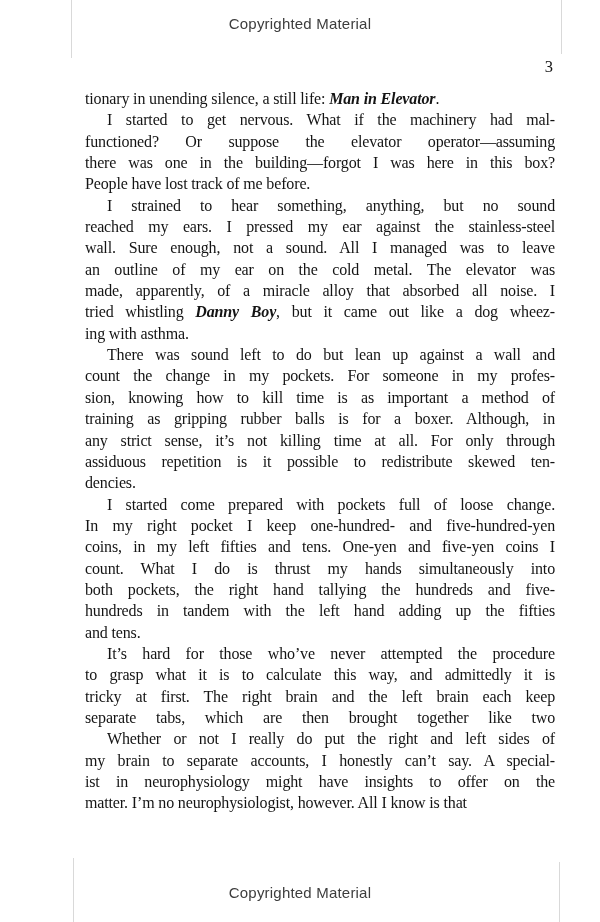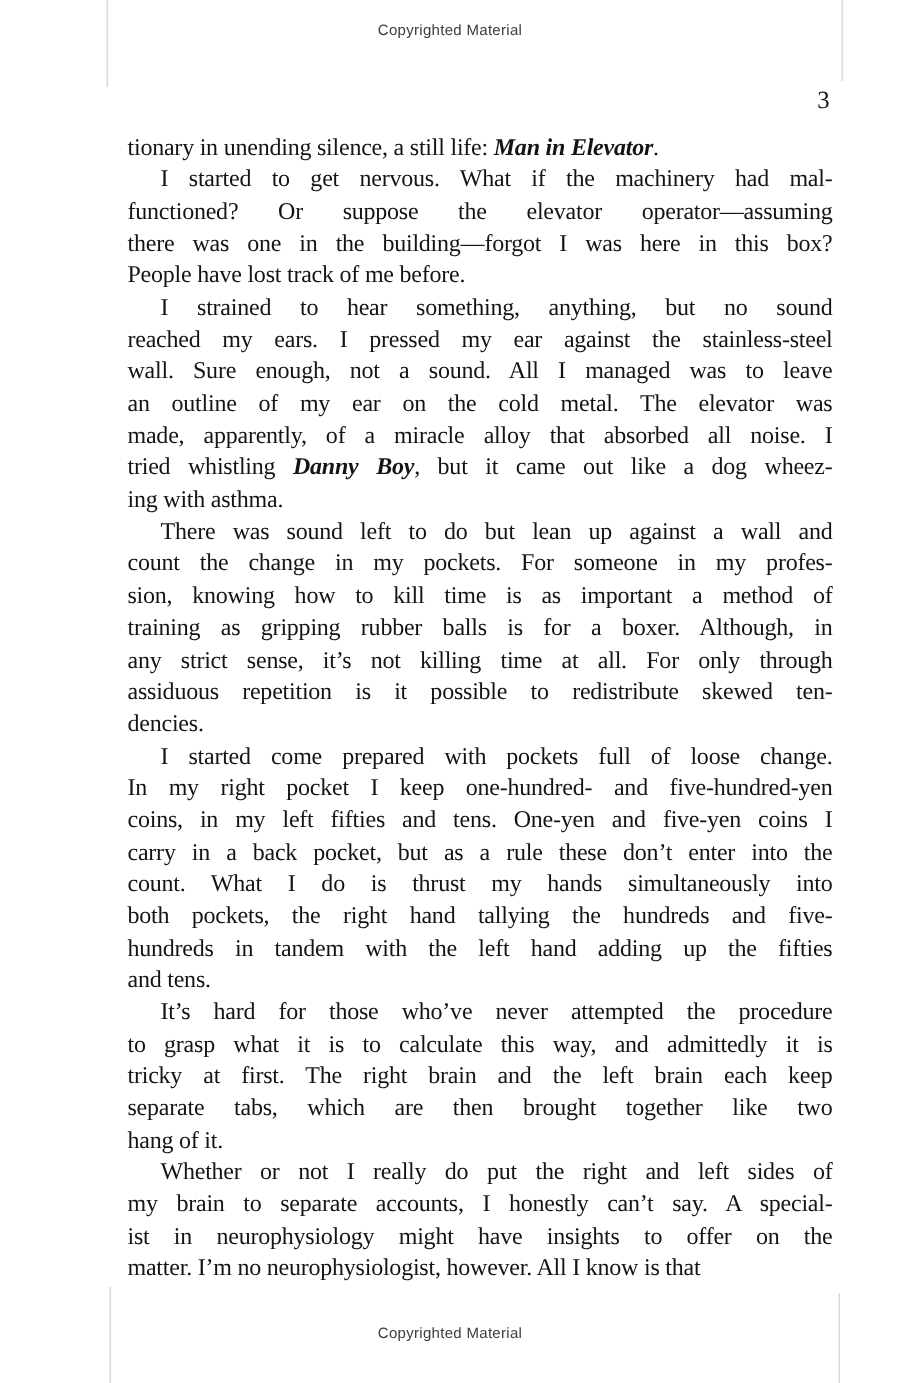--- a/index.html
+++ b/index.html
@@ -14,21 +14,21 @@
     background: #ffffff;
     overflow: hidden;
     color: #1a1a1a;
   }
   .copyright {
     position: absolute;
     left: 0;
     right: 0;
     text-align: center;
     font-family: "Liberation Sans", "DejaVu Sans", sans-serif;
-    font-size: 10px;
+    font-size: 15px;
     letter-spacing: 0.2px;
     color: #3d3d3d;
   }
   .copyright.top { top: 15px; }
   .copyright.bottom { top: 884px; }
   .page-number {
     position: absolute;
     top: 57px;
     right: 47px;
     font-family: "Liberation Serif", "DejaVu Serif", serif;
@@ -94,30 +94,28 @@
       <div class="line indent"><span>There was sound left to do but lean up against a wall and</span></div>
       <div class="line"><span>count the change in my pockets. For someone in my profes-</span></div>
       <div class="line"><span>sion, knowing how to kill time is as important a method of</span></div>
       <div class="line"><span>training as gripping rubber balls is for a boxer. Although, in</span></div>
       <div class="line"><span>any strict sense, it’s not killing time at all. For only through</span></div>
       <div class="line"><span>assiduous repetition is it possible to redistribute skewed ten-</span></div>
       <div class="line last"><span>dencies.</span></div>
       <div class="line indent"><span>I started come prepared with pockets full of loose change.</span></div>
       <div class="line"><span>In my right pocket I keep one-hundred- and five-hundred-yen</span></div>
       <div class="line"><span>coins, in my left fifties and tens. One-yen and five-yen coins I</span></div>
-      <div class="line"><span>carry in a back pocket, but as a rule these don’t enter into the</span></div>
       <div class="line"><span>count. What I do is thrust my hands simultaneously into</span></div>
       <div class="line"><span>both pockets, the right hand tallying the hundreds and five-</span></div>
       <div class="line"><span>hundreds in tandem with the left hand adding up the fifties</span></div>
       <div class="line last"><span>and tens.</span></div>
       <div class="line indent"><span>It’s hard for those who’ve never attempted the procedure</span></div>
       <div class="line"><span>to grasp what it is to calculate this way, and admittedly it is</span></div>
       <div class="line"><span>tricky at first. The right brain and the left brain each keep</span></div>
       <div class="line"><span>separate tabs, which are then brought together like two</span></div>
-      <div class="line last"><span>hang of it.</span></div>
       <div class="line indent"><span>Whether or not I really do put the right and left sides of</span></div>
       <div class="line"><span>my brain to separate accounts, I honestly can’t say. A special-</span></div>
       <div class="line"><span>ist in neurophysiology might have insights to offer on the</span></div>
       <div class="line last"><span>matter. I’m no neurophysiologist, however. All I know is that</span></div>
     </div>
 
   <div class="copyright bottom">Copyrighted Material</div>
 
 </div>
 

